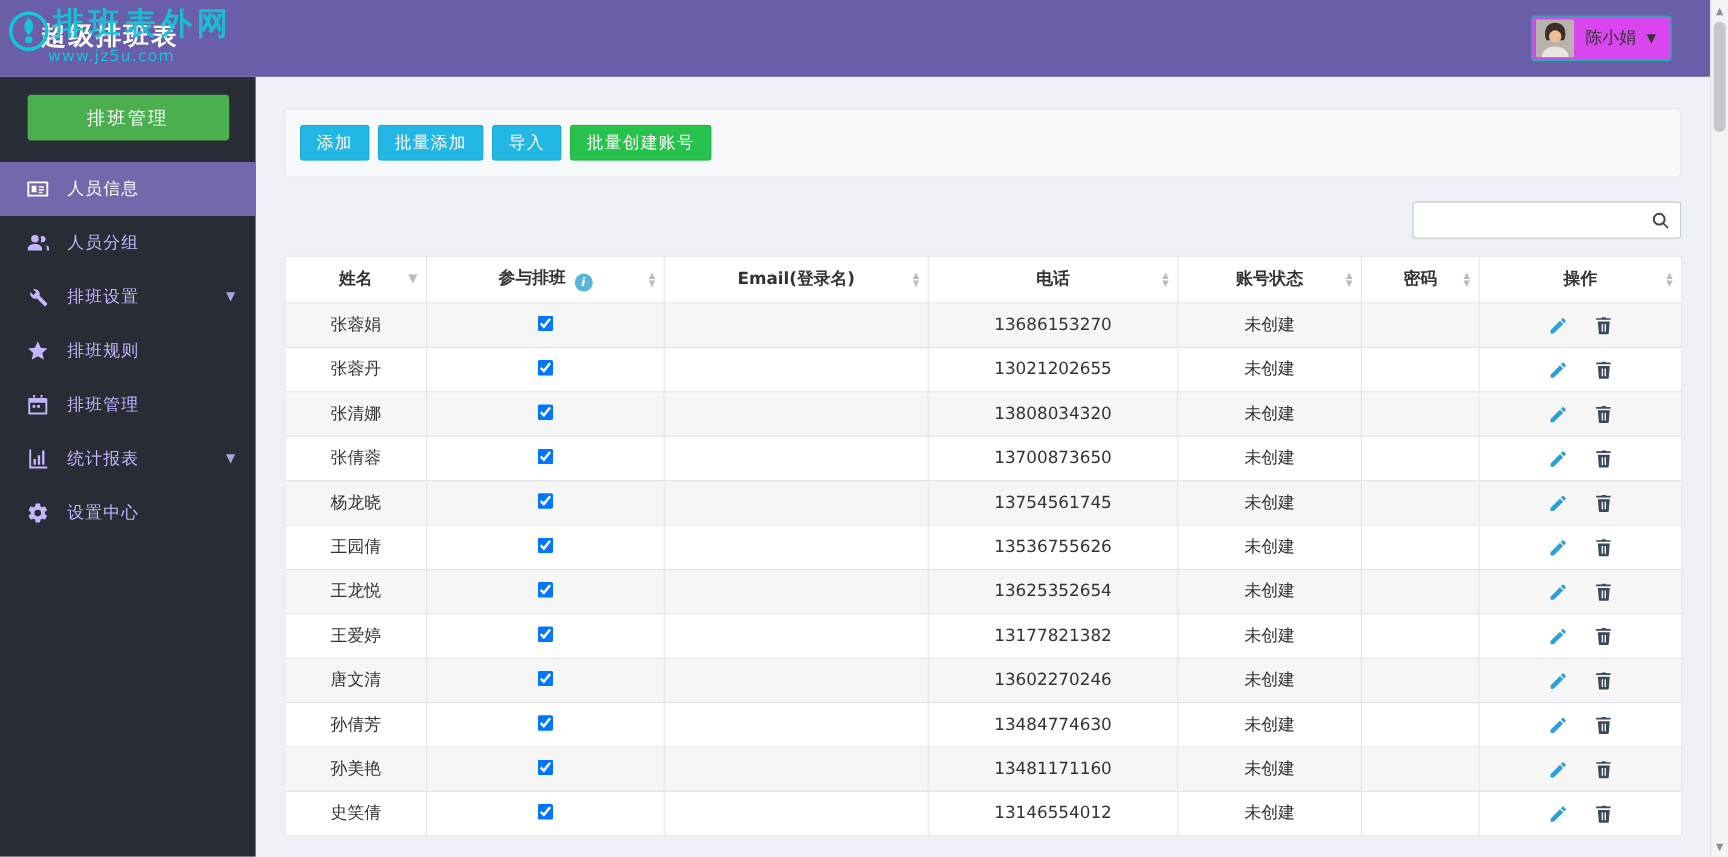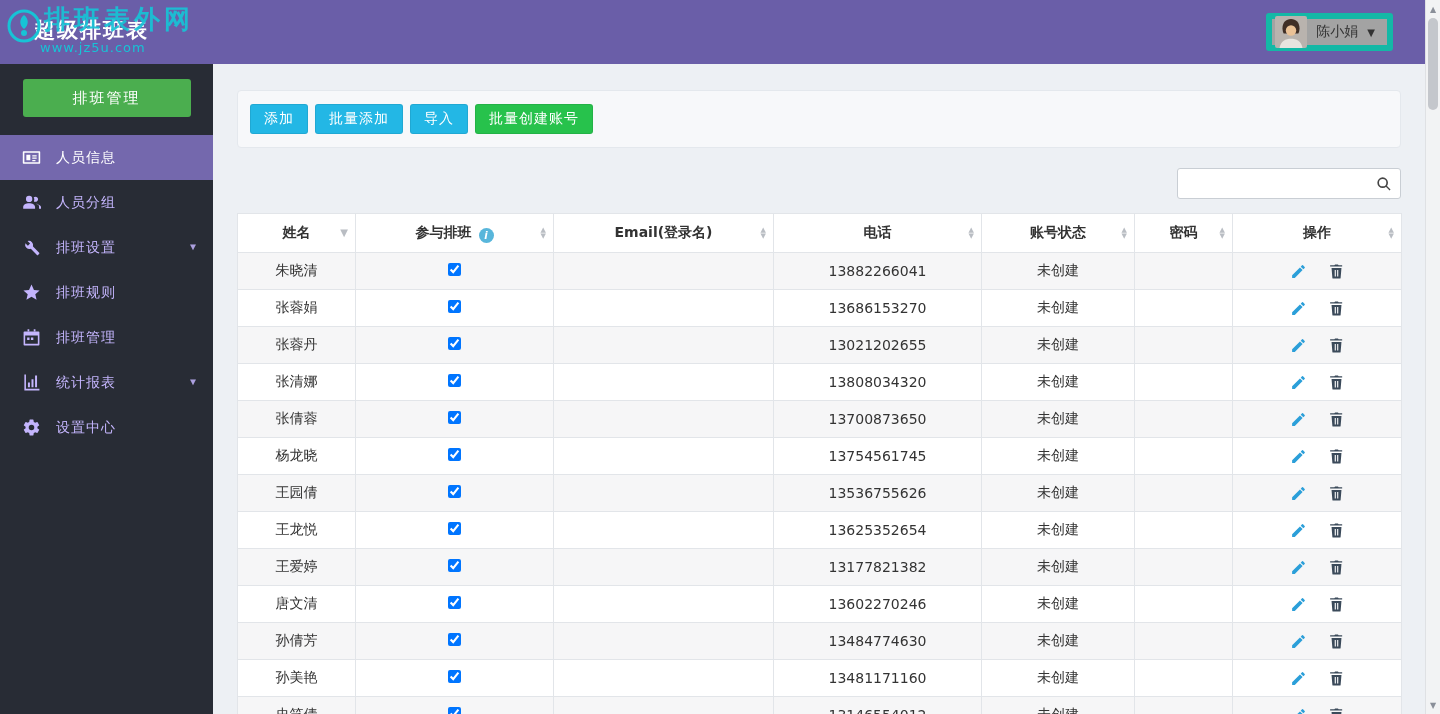--- a/index.html
+++ b/index.html
@@ -13,28 +13,28 @@
 
   
   .app-header{position:absolute;left:0;top:0;width:1425px;height:64px;background:#6a5ea8;z-index:5;}
   .brand{position:absolute;left:12px;top:4px;width:300px;height:58px;}
   .app-title{position:absolute;left:22px;top:12px;color:#fff;font-size:21px;font-weight:bold;letter-spacing:2px;white-space:nowrap;}
   .watermark{position:absolute;left:-6px;top:-2px;color:#17c3d6;pointer-events:none;}
   .wm-logo{position:absolute;left:0;top:6px;width:36px;height:36px;}
   .wm-stamp{position:absolute;left:38px;top:0;font-size:26px;font-weight:bold;letter-spacing:4px;white-space:nowrap;opacity:.92;}
   .wm-site{position:absolute;left:34px;top:38px;font-size:13px;letter-spacing:1px;white-space:nowrap;}
   .header-right{position:absolute;top:13px;right:32px;display:flex;gap:22px;}
-  .user-menu{display:flex;align-items:center;gap:9px;height:38px;background:#a3a3a3;border:6px solid #14b8a6;border-radius:3px;padding:2px 12px 2px 3px;font-size:14px;color:#333;cursor:pointer;font-family:inherit;}
+  .user-menu{display:flex;align-items:center;gap:9px;height:38px;background:#d946ef;border:1px solid #14b8a6;border-radius:3px;padding:2px 12px 2px 3px;font-size:14px;color:#333;cursor:pointer;font-family:inherit;}
   .avatar{width:32px;height:32px;border-radius:2px;overflow:hidden;flex:none;}
   .menu-caret,.nav-caret{font-size:10px;}
   .logout-btn{display:flex;align-items:center;gap:9px;height:38px;background:#f4f4f4;border:1px solid #cfcfcf;border-radius:3px;padding:0 16px;font-size:14px;color:#333;cursor:pointer;font-family:inherit;}
   .logout-icon{width:17px;height:17px;fill:#333;}
 
   
-  .sidebar{position:absolute;left:0;top:64px;bottom:0;width:213px;background:#282c35;z-index:4;font-family:Liberation Mono, monospace;}
+  .sidebar{position:absolute;left:0;top:64px;bottom:0;width:213px;background:#282c35;z-index:4;}
   .manage-btn{display:block;margin:15px auto 18px;width:168px;height:38px;background:#4bae4f;color:#fff;border:none;border-radius:3px;font-size:15px;cursor:pointer;font-family:inherit;letter-spacing:2px;}
   .nav-item{display:flex;align-items:center;height:45px;padding:0 16px 0 22px;color:#c4b5fd;font-size:14px;cursor:pointer;letter-spacing:1px;}
   .nav-item.active{background:#7468ad;color:#fff;}
   .nav-icon{width:19px;height:19px;margin-right:15px;fill:currentColor;flex:none;}
   .nav-label{flex:1;}
   .nav-caret{opacity:.85;}
 
   
   .main{position:absolute;left:213px;top:64px;width:1212px;bottom:0;padding:26px 24px 0;overflow:hidden;}
   .toolbar-panel{background:#f7f8fa;border:1px solid #e4e8ed;border-radius:4px;padding:13px 12px;display:flex;gap:7px;}
@@ -276,44 +276,20 @@
         <th>
           <span>操作</span>
           <span class="sort">
               <span>▲</span>
               <span>▼</span>
             </span>
         </th>
       </tr>
     </thead>
     <tbody>
-  <tr>
-    <td class="cell-name">朱晓清</td>
-    <td>
-      <input type="checkbox" class="row-check" checked="" style="">
-    </td>
-    <td></td>
-    <td>13882266041</td>
-    <td>未创建</td>
-    <td></td>
-    <td>
-      <span class="actions">
-        <button class="action-btn">
-                <svg class="edit-svg">
-                  <use href="#pencil-icon"></use>
-                </svg>
-              </button>
-        <button class="action-btn">
-                <svg class="trash-svg">
-                  <use href="#trash-icon"></use>
-                </svg>
-              </button>
-      </span>
-    </td>
-  </tr>
 
   <tr>
     <td class="cell-name">张蓉娟</td>
     <td>
       <input type="checkbox" class="row-check" checked="" style="">
     </td>
     <td></td>
     <td>13686153270</td>
     <td>未创建</td>
     <td></td>

